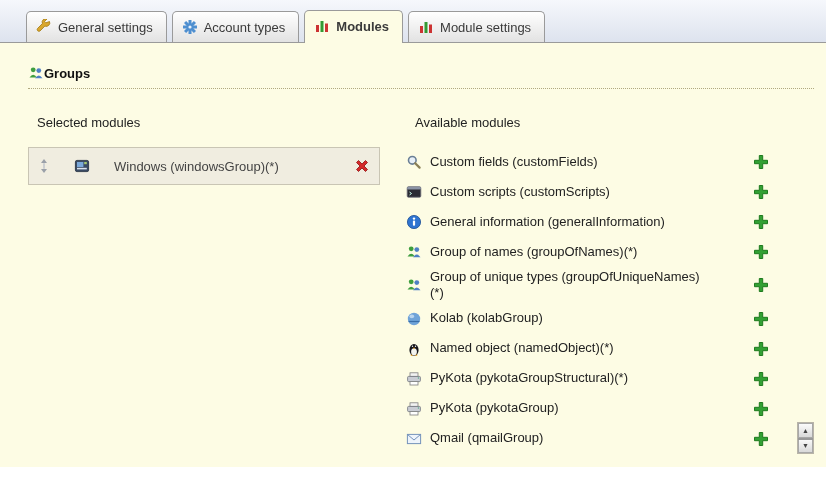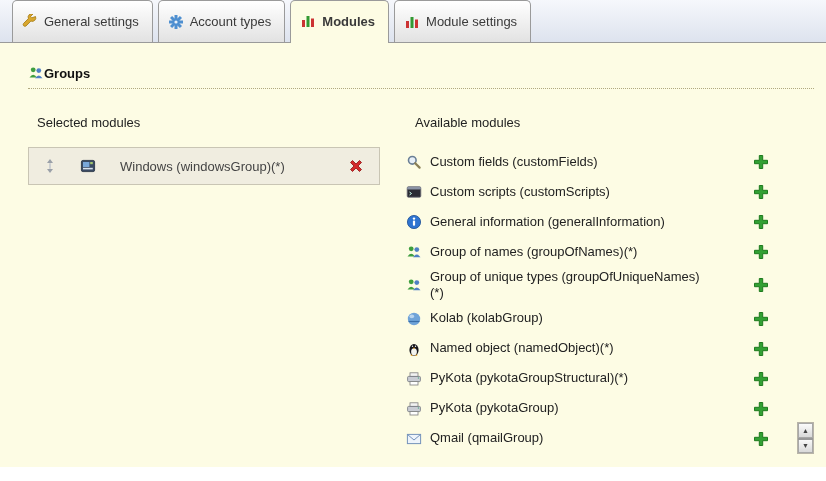--- a/index.html
+++ b/index.html
@@ -1,42 +1,42 @@
 <!DOCTYPE html>
 <html><head>
 <meta charset="utf-8">
 <style>
   *{box-sizing:border-box;margin:0;padding:0}
   html,body{width:826px;height:481px;background:#fff;overflow:hidden;
     font-family:"Liberation Sans",sans-serif;color:#222}
   .page{width:826px;height:481px;background:#fff}
 
   
-  .tabbar{position:relative;z-index:2;display:flex;height:42px;
-    padding-left:12px;background:linear-gradient(#f6f8fc,#dde3ee)}
+  .tabbar{position:relative;z-index:2;display:flex;align-items:flex-end;height:42px;
+    padding-left:26px;background:linear-gradient(#f6f8fc,#dde3ee)}
   .tab{display:flex;align-items:center;gap:6px;padding:7px 13px 7px 9px;margin-right:5px;
     font-size:13px;color:#3a3a3a;cursor:pointer;white-space:nowrap;
     background:linear-gradient(#ffffff,#e2e2e2);
     border:1px solid #9a9a9a;border-bottom:none;border-radius:5px 5px 0 0}
   .tab.active{background:#fdfce4;margin-bottom:-1px;padding-bottom:9px;font-weight:bold}
   .ticon{display:inline-flex;width:16px;height:16px}
 
   
   .content{position:relative;z-index:1;height:425px;overflow:hidden;background:#fdfce4;
     border-top:1px solid #9a9a9a;padding:22px 12px 0 28px}
   .section-header{display:flex;align-items:center;padding-bottom:7px;
     border-bottom:1px dotted #b0a97f;font-size:13px;font-weight:bold;color:#111}
   .columns{display:flex}
   .col-left{width:352px;margin-right:26px}
   .col-right{flex:1;min-width:0}
   .col-heading{margin:26px 9px 17px;font-size:13px;color:#222}
 
   
   .selected-box{border:1px solid #c9c5b4;background:#f0ede0}
-  .selected-row{display:flex;align-items:center;gap:24px;padding:10px 15px;cursor:move}
+  .selected-row{display:flex;align-items:center;gap:24px;padding:10px 9px;cursor:move}
   .selected-row .lbl{font-size:13px;color:#444;flex:1}
   .del{display:inline-flex;width:16px;height:16px;cursor:pointer}
   .drag{display:inline-flex;width:12px;height:16px;cursor:grab}
 
   
   .avail-wrap{display:flex;align-items:flex-end}
   .avail-list{flex:1;min-width:0}
   .arow{display:flex;align-items:center;gap:8px;min-height:30px;padding:2px 0}
   .icn{display:inline-flex;width:16px;height:16px;flex:0 0 16px}
   .albl{width:272px;font-size:13px;color:#222;line-height:1.25}

